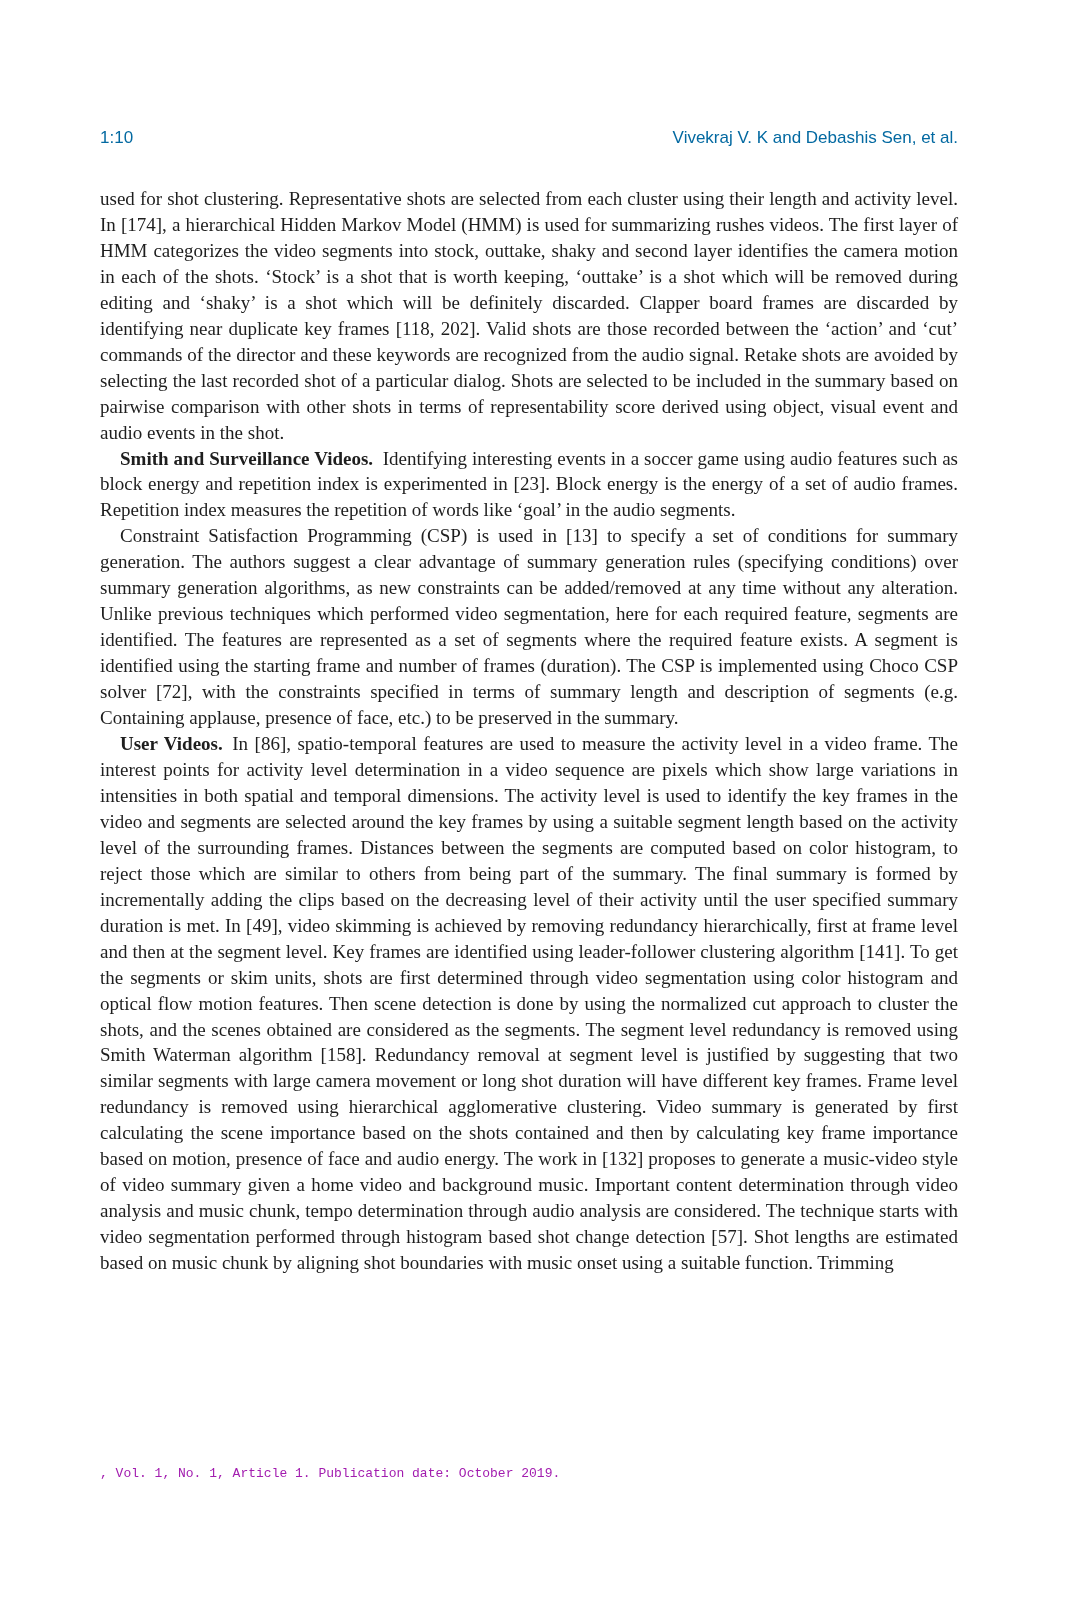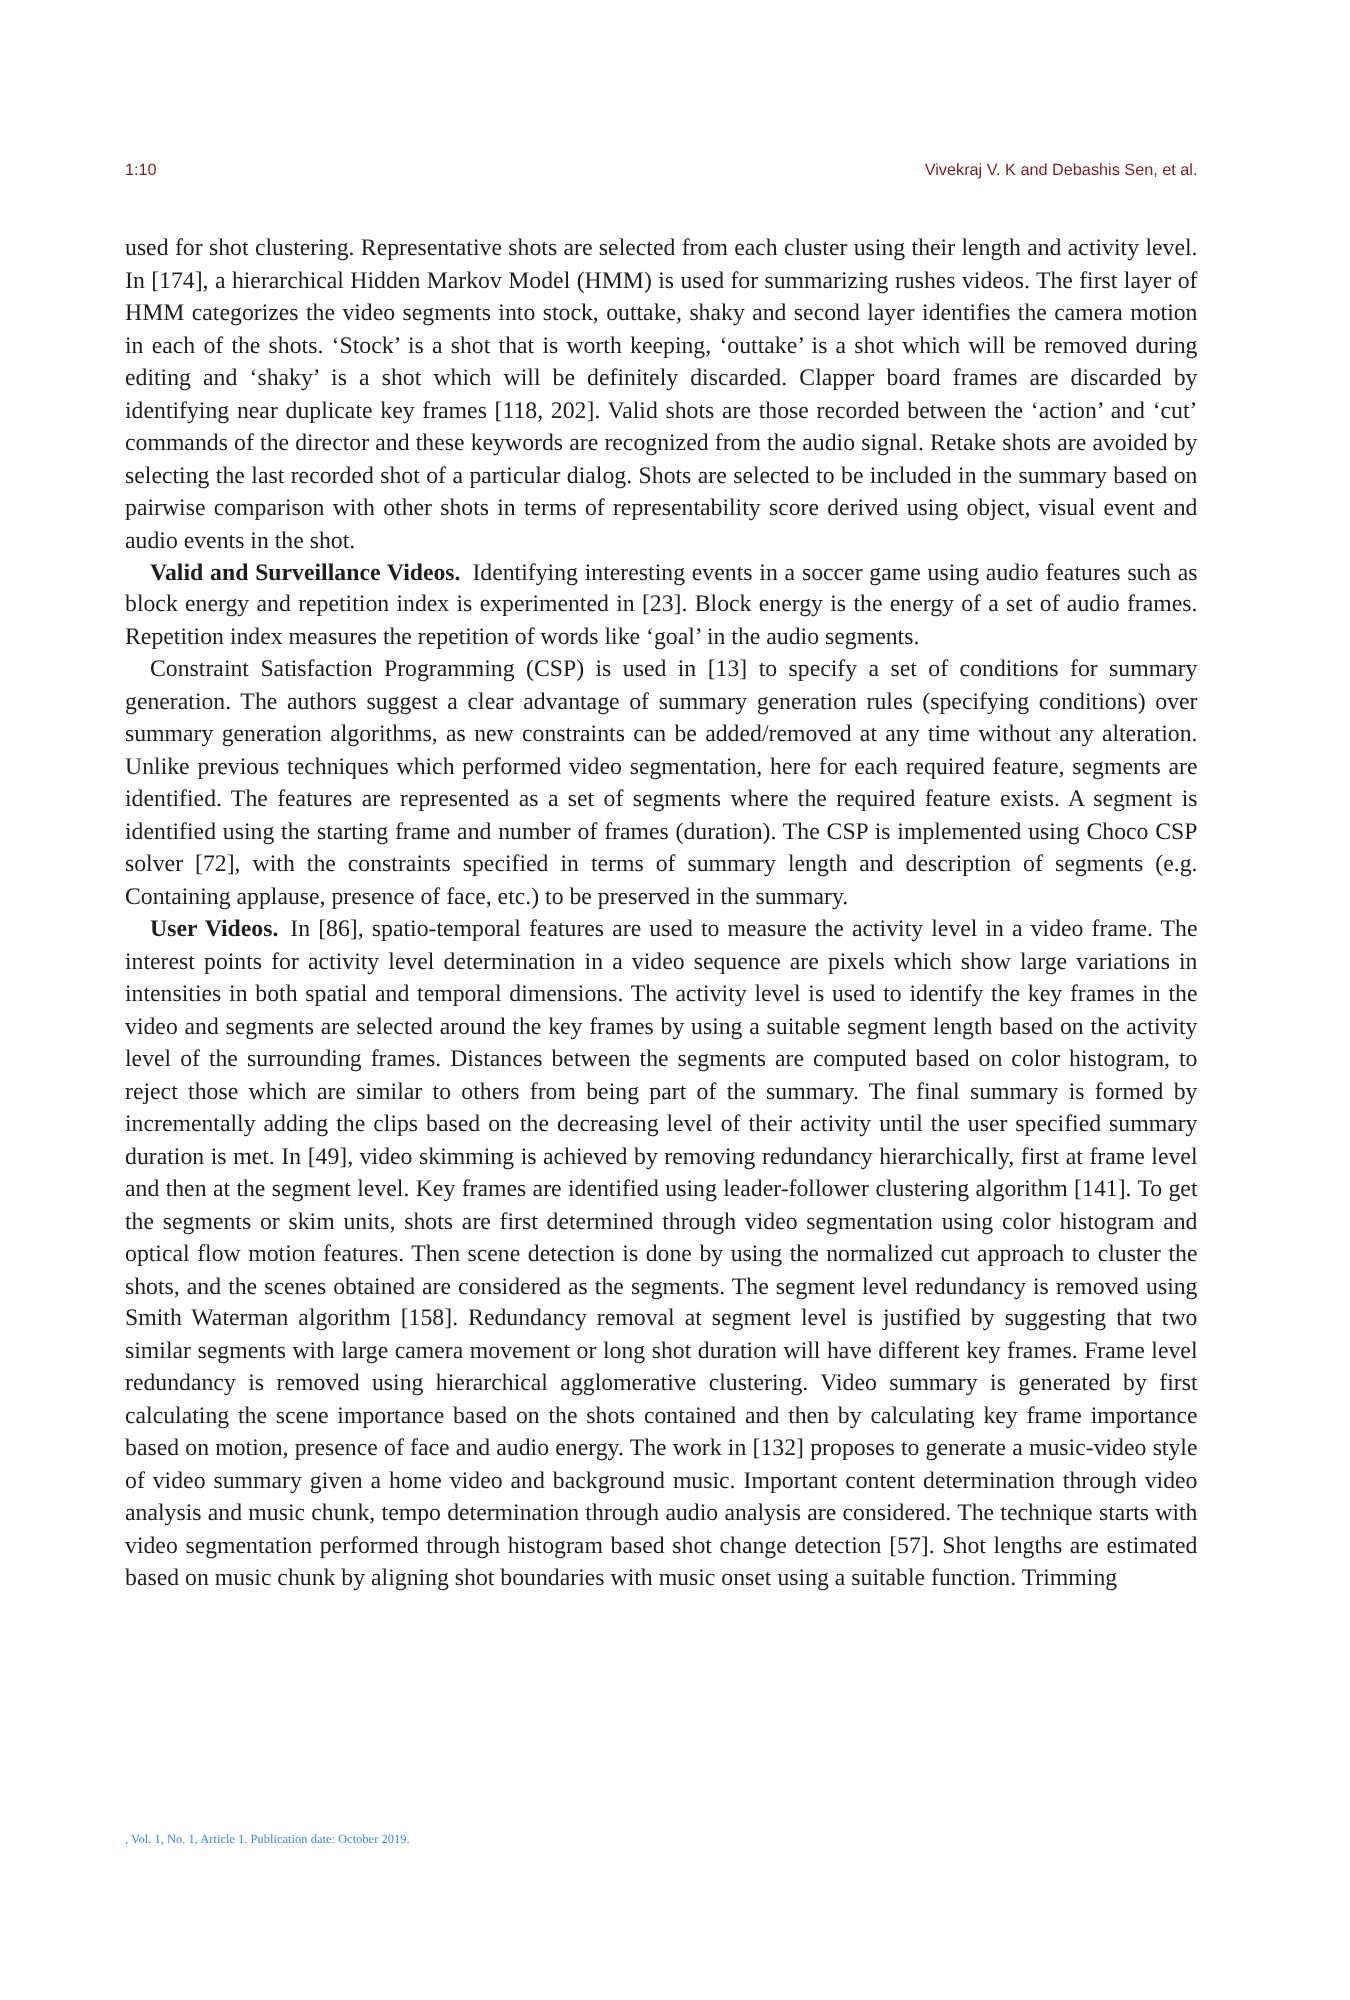--- a/index.html
+++ b/index.html
@@ -15,22 +15,22 @@
     font-family: "Liberation Serif", "DejaVu Serif", serif;
     color: #1e1e1e;
   }
   .page-header {
     position: absolute;
     top: 128px;
     left: 100px;
     width: 858px;
     height: 26px;
     font-family: "Liberation Sans", "DejaVu Sans", sans-serif;
-    font-size: 13px;
-    color: #7f1d1d;
+    font-size: 17px;
+    color: #0369a1;
   }
   .page-header .page-number {
     position: absolute;
     left: 0;
     top: 0;
   }
   .page-header .authors {
     position: absolute;
     right: 0;
     top: 0;
@@ -53,38 +53,39 @@
   .body-text p.indent {
     text-indent: 20px;
   }
   .body-text .runin {
     font-weight: bold;
   }
   .page-footer {
     position: absolute;
     top: 1466px;
     left: 100px;
-    font-size: 10px;
-    color: #3b82f6;
+    font-size: 13px;
+    color: #a21caf;
+    font-family: Liberation Mono, monospace;
   }
 </style>
 </head>
 <body>
 
 <div class="page-header">
   <span class="page-number">1:10</span>
   <span class="authors">Vivekraj V. K and Debashis Sen, et al.</span>
 </div>
 
 <div class="body-text">
   <p>
     <span>used for shot clustering. Representative shots are selected from each cluster using their length and activity level. In [174], a hierarchical Hidden Markov Model (HMM) is used for summarizing rushes videos. The first layer of HMM categorizes the video segments into stock, outtake, shaky and second layer identifies the camera motion in each of the shots. ‘Stock’ is a shot that is worth keeping, ‘outtake’ is a shot which will be removed during editing and ‘shaky’ is a shot which will be definitely discarded. Clapper board frames are discarded by identifying near duplicate key frames [118, 202]. Valid shots are those recorded between the ‘action’ and ‘cut’ commands of the director and these keywords are recognized from the audio signal. Retake shots are avoided by selecting the last recorded shot of a particular dialog. Shots are selected to be included in the summary based on pairwise comparison with other shots in terms of representability score derived using object, visual event and audio events in the shot.</span>
   </p>
   <p class="indent">
-    <span class="runin">Valid and Surveillance Videos.</span> <span>Identifying interesting events in a soccer game using audio features such as block energy and repetition index is experimented in [23]. Block energy is the energy of a set of audio frames. Repetition index measures the repetition of words like ‘goal’ in the audio segments.</span>
+    <span class="runin">Smith and Surveillance Videos.</span> <span>Identifying interesting events in a soccer game using audio features such as block energy and repetition index is experimented in [23]. Block energy is the energy of a set of audio frames. Repetition index measures the repetition of words like ‘goal’ in the audio segments.</span>
   </p>
   <p class="indent">
     <span>Constraint Satisfaction Programming (CSP) is used in [13] to specify a set of conditions for sum­mary generation. The authors suggest a clear advantage of summary generation rules (specifying conditions) over summary generation algorithms, as new constraints can be added/removed at any time without any alteration. Unlike previous techniques which performed video segmenta­tion, here for each required feature, segments are identified. The features are represented as a set of segments where the required feature exists. A segment is identified using the starting frame and number of frames (duration). The CSP is implemented using Choco CSP solver [72], with the constraints specified in terms of summary length and description of segments (e.g. Containing applause, presence of face, etc.) to be preserved in the summary.</span>
   </p>
   <p class="indent">
     <span class="runin">User Videos.</span> <span>In [86], spatio-temporal features are used to measure the activity level in a video frame. The interest points for activity level determination in a video sequence are pixels which show large variations in intensities in both spatial and temporal dimensions. The activity level is used to identify the key frames in the video and segments are selected around the key frames by using a suitable segment length based on the activity level of the surrounding frames. Distances between the segments are computed based on color histogram, to reject those which are similar to others from being part of the summary. The final summary is formed by incrementally adding the clips based on the decreasing level of their activity until the user specified summary duration is met. In [49], video skimming is achieved by removing redundancy hierarchically, first at frame level and then at the segment level. Key frames are identified using leader-follower clustering algorithm [141]. To get the segments or skim units, shots are first determined through video seg­mentation using color histogram and optical flow motion features. Then scene detection is done by using the normalized cut approach to cluster the shots, and the scenes obtained are consid­ered as the segments. The segment level redundancy is removed using Smith Waterman algorithm [158]. Redundancy removal at segment level is justified by suggesting that two similar segments with large camera movement or long shot duration will have different key frames. Frame level redundancy is removed using hierarchical agglomerative clustering. Video summary is generated by first calculating the scene importance based on the shots contained and then by calculating key frame importance based on motion, presence of face and audio energy. The work in [132] proposes to generate a music-video style of video summary given a home video and background music. Important content determination through video analysis and music chunk, tempo deter­mination through audio analysis are considered. The technique starts with video segmentation performed through histogram based shot change detection [57]. Shot lengths are estimated based on music chunk by aligning shot boundaries with music onset using a suitable function. Trimming</span>
   </p>
 </div>
 
 <div class="page-footer">, Vol. 1, No. 1, Article 1. Publication date: October 2019.</div>

